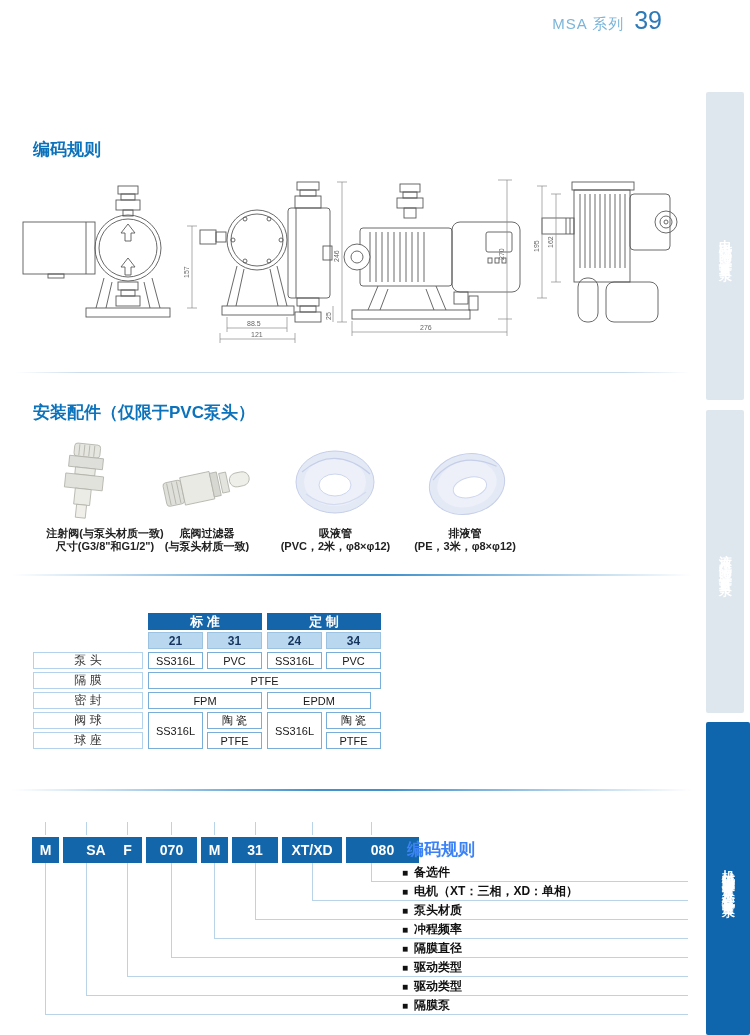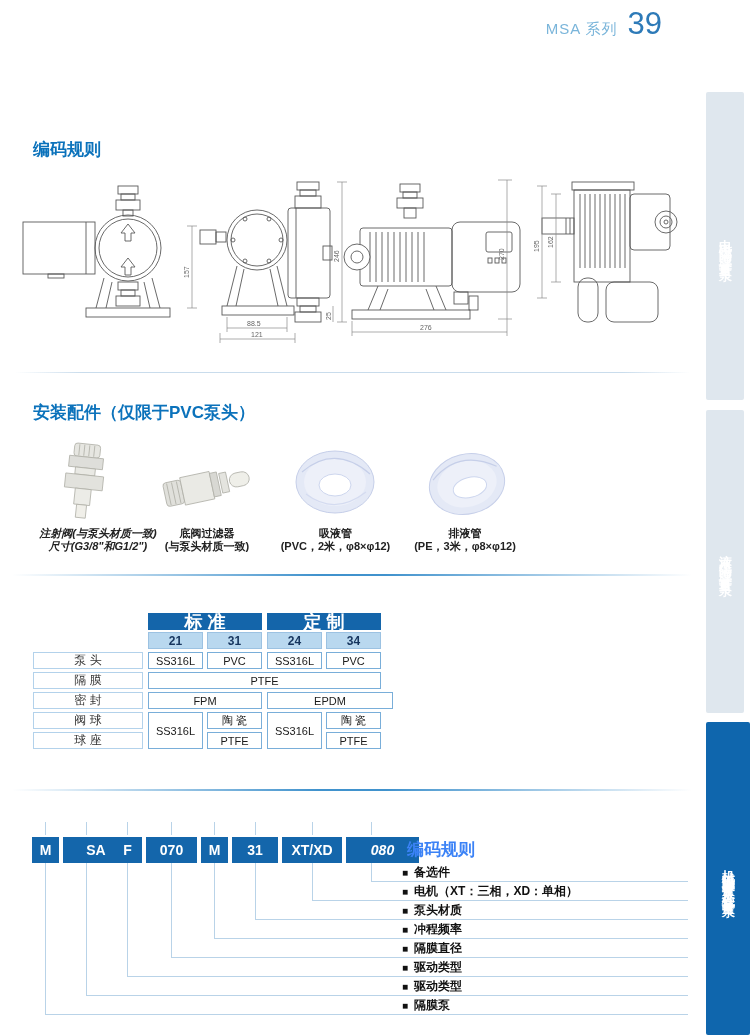--- a/index.html
+++ b/index.html
@@ -3,21 +3,21 @@
 <meta charset="utf-8">
 <style>
   html,body{margin:0;padding:0;background:#fff;}
   .page{position:relative;width:750px;height:1035px;background:#fff;overflow:hidden;
         font-family:"Liberation Sans","DejaVu Sans",sans-serif;}
   .abs{position:absolute;}
 
   
   .page-header{position:absolute;top:6px;left:0;width:662px;display:flex;justify-content:flex-end;align-items:baseline;gap:10px;}
   .series-label{font-size:15px;color:#7ab5da;letter-spacing:1px;}
-  .page-number{font-size:31px;color:#2d7ab8;}
+  .page-number{font-size:25px;color:#2d7ab8;}
 
   
   .side-tab{position:absolute;left:706px;width:38px;background:#dfe7ee;border-radius:2px;
             display:flex;align-items:center;justify-content:center;}
   .side-tab .vtext{writing-mode:vertical-rl;color:#ffffff;font-size:13px;font-weight:bold;letter-spacing:5px;}
   .side-tab.active{background:#0f66ad;width:44px;}
   .side-tab.active .vtext{letter-spacing:3px;}
 
   
   .sec-title{position:absolute;left:33px;font-size:17px;font-weight:bold;color:#0b72bb;}
@@ -30,21 +30,21 @@
   svg text{font-family:"Liberation Sans","DejaVu Sans",sans-serif;}
   .dim{font-size:7px;fill:#666;}
 
   
   .acc-caption{position:absolute;font-size:11px;font-weight:600;color:#222;text-align:center;line-height:13px;}
 
   
   .mtable{position:absolute;left:33px;top:610px;width:350px;height:142px;}
   .cell{position:absolute;display:flex;align-items:center;justify-content:center;box-sizing:border-box;
         font-size:11px;color:#1a1a1a;background:#fff;border:1px solid #79aed9;}
-  .cell.ghead{background:#1465aa;border:1px solid #1465aa;color:#fff;font-weight:bold;font-size:18px;}
+  .cell.ghead{background:#1465aa;border:1px solid #1465aa;color:#fff;font-weight:bold;font-size:13px;}
   .cell.chead{background:#b9d8ef;border:1px solid #9cc2e2;color:#16355e;font-weight:bold;font-size:12px;}
   .cell.rlabel{border:1px solid #b3d2eb;color:#333;font-size:12px;}
 
   
   .code-block{position:absolute;top:837px;height:26px;background:#1466ab;color:#fff;font-weight:bold;
               font-size:14px;display:flex;align-items:center;justify-content:center;}
   .code-title{position:absolute;left:407px;top:838px;font-size:17px;font-weight:bold;color:#3b82f6;}
   .tickline{position:absolute;width:1px;height:13px;top:822px;background:#b9d3e8;}
   .vline{position:absolute;width:1px;background:#b9d3e8;top:863px;}
   .hline{position:absolute;height:1px;background:#b9d3e8;}
@@ -266,21 +266,21 @@
 
   <svg class="abs" style="left:420px;top:444px;" width="95" height="80" viewBox="0 0 95 80">
     <g transform="rotate(-14 47 40)">
       <ellipse cx="47" cy="40" rx="38" ry="30" fill="#e4e9f6" stroke="#c6cfe9"></ellipse>
       <ellipse cx="47" cy="40" rx="30" ry="23" fill="#edf0f9"></ellipse>
       <ellipse cx="49" cy="44" rx="17" ry="10" fill="#ffffff" stroke="#cdd6ee"></ellipse>
       <path d="M15,28 Q47,4 80,30" fill="none" stroke="#c6cfe9" stroke-width="1.2"></path>
     </g>
   </svg>
 
-  <div class="acc-caption" style="left:17px;top:527px;width:162px;font-style:italic;">
+  <div class="acc-caption" style="left:24px;top:527px;width:162px;">
     <div>注射阀(与泵头材质一致)</div>
     <div>尺寸(G3/8"和G1/2")</div>
   </div>
   <div class="acc-caption" style="left:148px;top:527px;width:118px;">
     <div>底阀过滤器</div>
     <div>(与泵头材质一致)</div>
   </div>
   <div class="acc-caption" style="left:268px;top:527px;width:135px;">
     <div>吸液管</div>
     <div>(PVC，2米，φ8×φ12)</div>
@@ -306,21 +306,21 @@
     <div class="cell rlabel" style="left:0;top:122px;width:110px;height:17px;">球 座</div>
 
     <div class="cell" style="left:115px;top:42px;width:55px;height:17px;">SS316L</div>
     <div class="cell" style="left:174px;top:42px;width:55px;height:17px;">PVC</div>
     <div class="cell" style="left:234px;top:42px;width:55px;height:17px;">SS316L</div>
     <div class="cell" style="left:293px;top:42px;width:55px;height:17px;">PVC</div>
 
     <div class="cell" style="left:115px;top:62px;width:233px;height:17px;">PTFE</div>
 
     <div class="cell" style="left:115px;top:82px;width:114px;height:17px;">FPM</div>
-    <div class="cell" style="left:234px;top:82px;width:126px;height:17px;">EPDM</div>
+    <div class="cell" style="left:234px;top:82px;width:104px;height:17px;">EPDM</div>
 
     <div class="cell" style="left:115px;top:102px;width:55px;height:37px;">SS316L</div>
     <div class="cell" style="left:174px;top:102px;width:55px;height:17px;">陶 瓷</div>
     <div class="cell" style="left:174px;top:122px;width:55px;height:17px;">PTFE</div>
     <div class="cell" style="left:234px;top:102px;width:55px;height:37px;">SS316L</div>
     <div class="cell" style="left:293px;top:102px;width:55px;height:17px;">陶 瓷</div>
     <div class="cell" style="left:293px;top:122px;width:55px;height:17px;">PTFE</div>
   </div>
 
   <div>
@@ -333,21 +333,21 @@
     <div class="tickline" style="left:312px;"></div>
     <div class="tickline" style="left:371px;"></div>
 
     <div class="code-block" style="left:32px;width:27px;">M</div>
     <div class="code-block" style="left:63px;width:66px;">SA</div>
     <div class="code-block" style="left:113px;width:29px;">F</div>
     <div class="code-block" style="left:146px;width:51px;">070</div>
     <div class="code-block" style="left:201px;width:27px;">M</div>
     <div class="code-block" style="left:232px;width:46px;">31</div>
     <div class="code-block" style="left:282px;width:60px;">XT/XD</div>
-    <div class="code-block" style="left:346px;width:73px;font-style:italic;">080</div>
+    <div class="code-block" style="left:346px;width:73px;">080</div>
 
     <div class="code-title">编码规则</div>
 
     <div class="vline" style="left:371px;height:18px;"></div>
     <div class="vline" style="left:312px;height:37px;"></div>
     <div class="vline" style="left:255px;height:56px;"></div>
     <div class="vline" style="left:214px;height:75px;"></div>
     <div class="vline" style="left:171px;height:94px;"></div>
     <div class="vline" style="left:127px;height:113px;"></div>
     <div class="vline" style="left:86px;height:132px;"></div>

